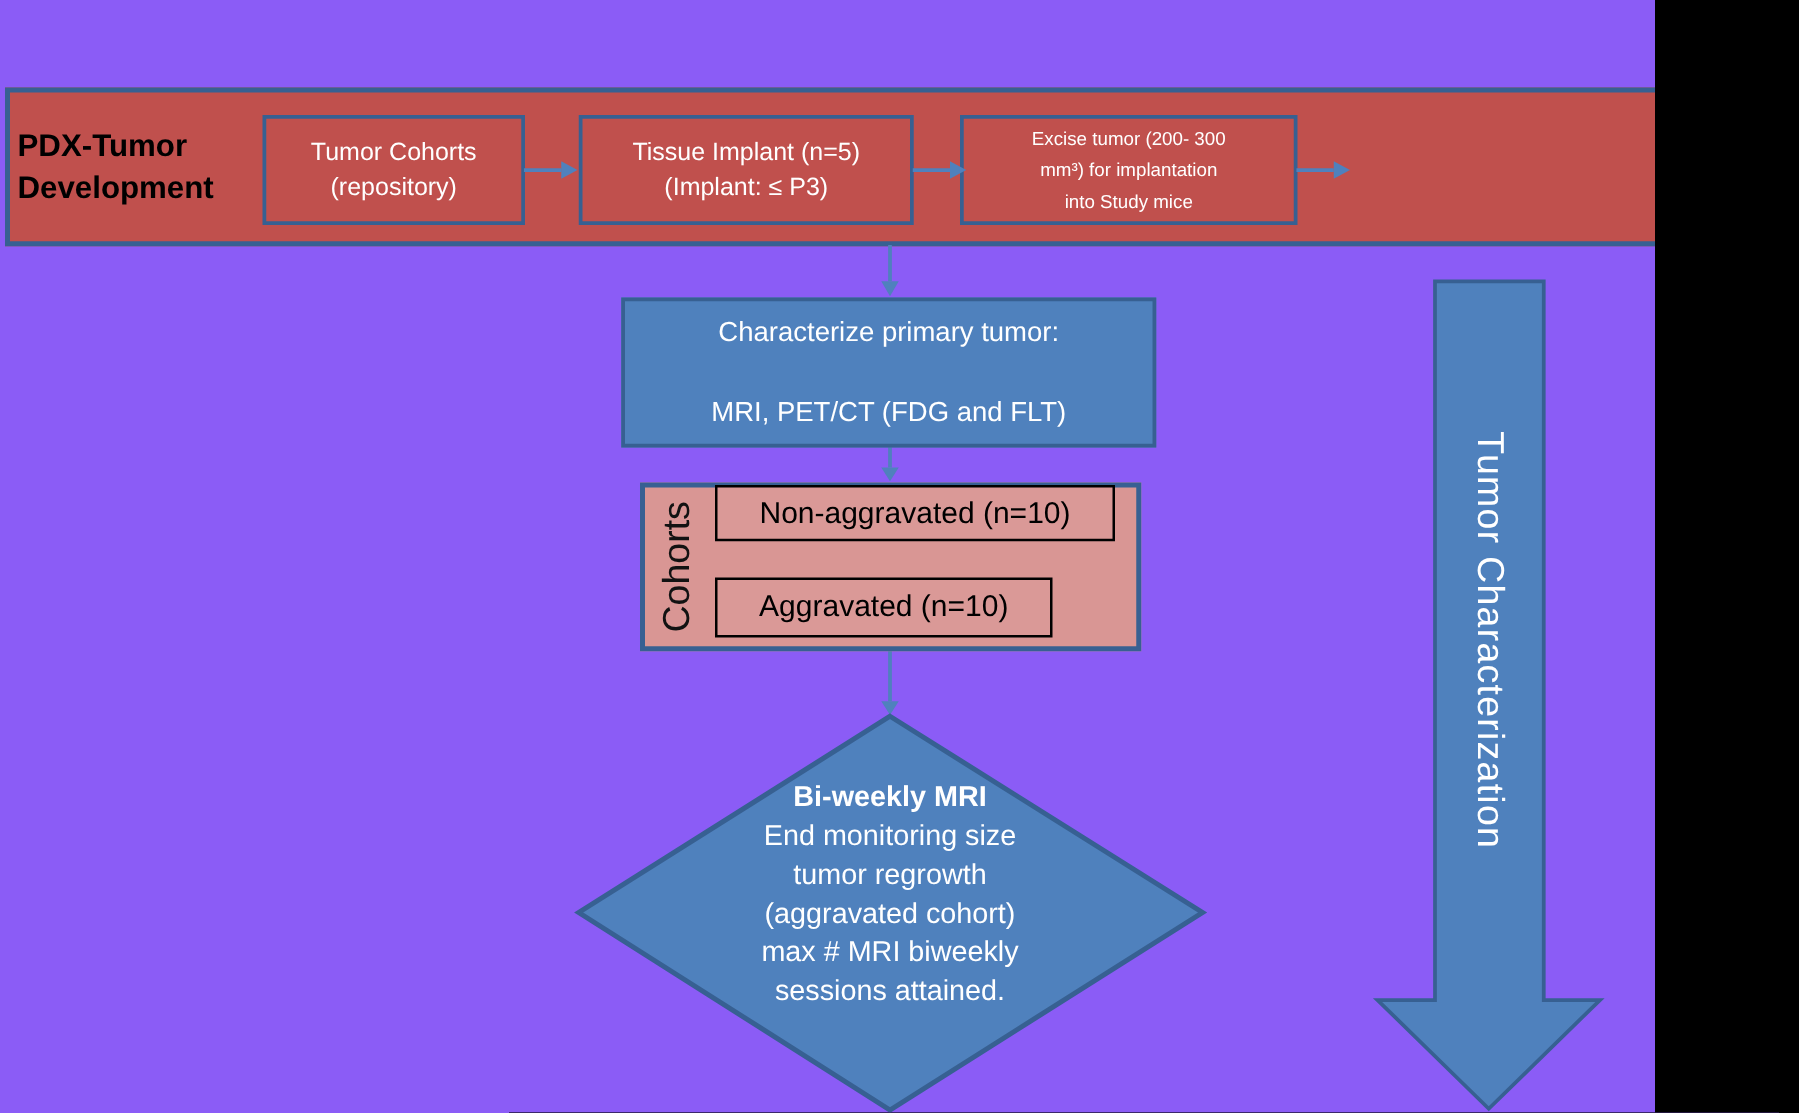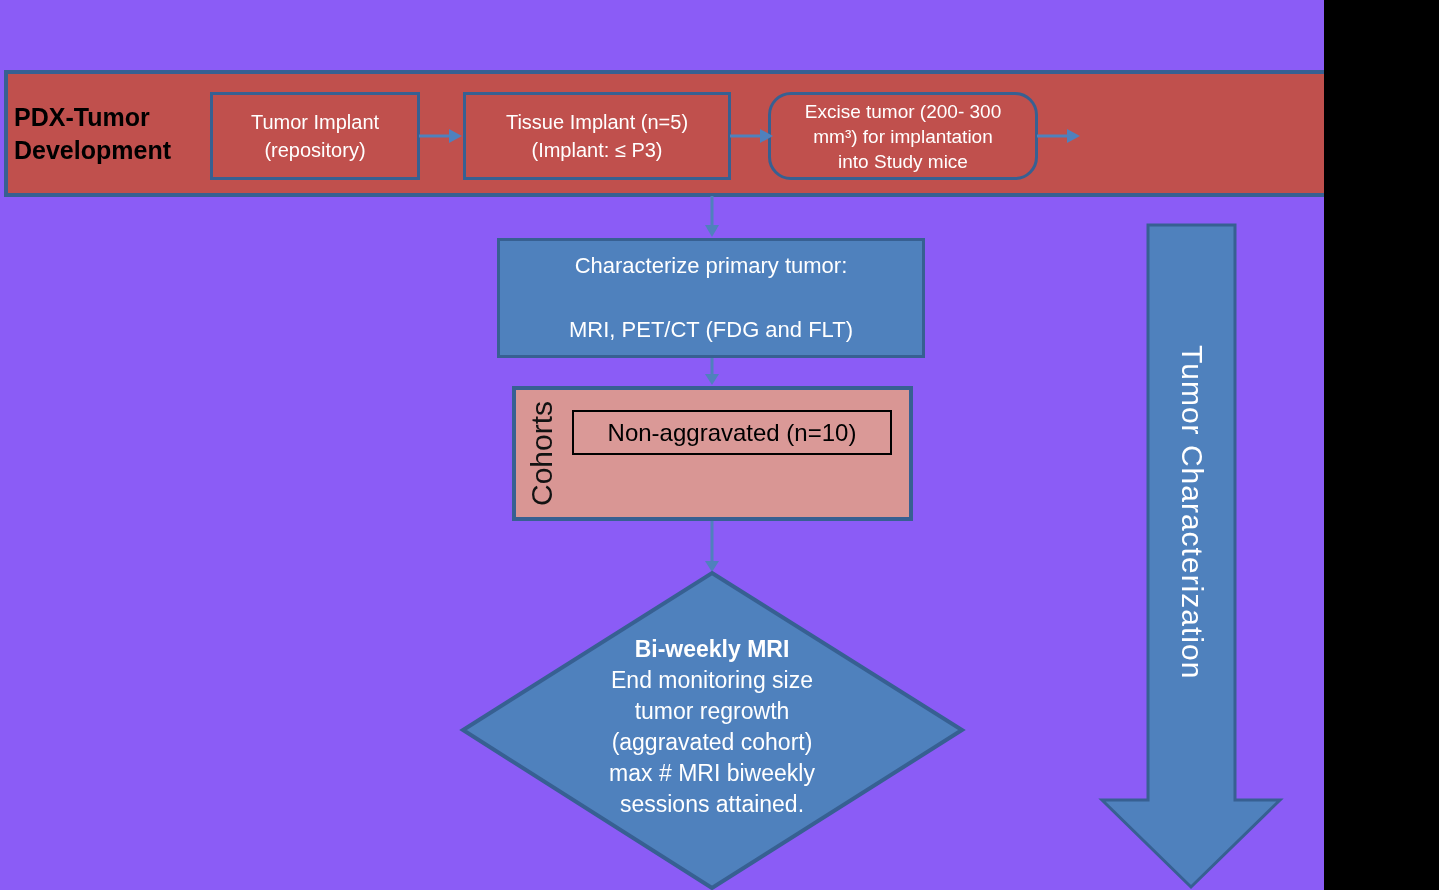--- a/index.html
+++ b/index.html
@@ -19,21 +19,21 @@
     display:flex; align-items:center;
     color:#000000; font-weight:bold; font-size:25px; line-height:1.3;
   }
   .step {
     background:#C0504D; border:3px solid #376092; color:#FFFFFF;
     display:flex; flex-direction:column; align-items:center; justify-content:center;
     text-align:center;
   }
   .step-1 { left:210px;  top:92px; width:210px; height:88px; font-size:20px; line-height:28px; }
   .step-2 { left:463px;  top:92px; width:268px; height:88px; font-size:20px; line-height:28px; }
-  .step-3 { left:768px;  top:92px; width:270px; height:88px; font-size:19px; line-height:25px;border-radius:23px; }
+  .step-3 { left:768px;  top:92px; width:270px; height:88px; font-size:15px; line-height:25px; }
   .step-4 { left:1075px; top:92px; width:318px; height:88px; font-size:20px; line-height:28px; }
 
   
   .characterize {
     left:497px; top:238px; width:428px; height:120px;
     background:#4F81BD; border:3px solid #376092; color:#FFFFFF;
     display:flex; flex-direction:column; align-items:center; justify-content:center;
     text-align:center; font-size:22px; line-height:32px;gap:32px;
   }
 
@@ -46,28 +46,28 @@
     left:516px; top:386px; width:52px; height:135px;
     display:flex; align-items:center; justify-content:center;
     writing-mode:vertical-rl; transform:rotate(180deg);
     color:#121212; font-size:30px;
   }
   .cohort-item {
     background:#DA9997; border:2px solid #000000; color:#000000;
     display:flex; align-items:center; justify-content:center;
     text-align:center; font-size:24px;
   }
-  .cohort-1 { left:572px; top:410px; width:320px; height:45px; }
+  .cohort-1 { left:572px; top:388px; width:320px; height:45px; }
   .cohort-2 { left:572px; top:462px; width:270px; height:48px; }
 
   
   .diamond-svg { left:455px; top:565px; }
   .decision-text {
     left:532px; top:622px; width:360px;
-    color:#FFFFFF; text-align:center; font-size:23px; line-height:31px;margin-top:12px;
+    color:#FFFFFF; text-align:center; font-size:23px; line-height:31px;
   }
   .decision-title { font-weight:bold; }
 
   
   .bigarrow-svg { left:1098px; top:220px; }
   .bigarrow-label-wrap {
     left:1148px; top:225px; width:87px; height:575px;
     display:flex; align-items:center; justify-content:center;
   }
   .bigarrow-label {
@@ -77,21 +77,21 @@
 </style>
 </head>
 <body>
 
 <div class="canvas">
 
   <div class="abs band"></div>
   <div class="abs band-title">PDX-Tumor Development</div>
 
   <div class="abs step step-1">
-    <div>Tumor Implant</div>
+    <div>Tumor Cohorts</div>
     <div>(repository)</div>
   </div>
 
   <div class="abs step step-2">
     <div>Tissue Implant (n=5)</div>
     <div>(Implant: ≤ P3)</div>
   </div>
 
   <div class="abs step step-3">
     <div>Excise tumor (200- 300</div>
@@ -127,20 +127,21 @@
   </svg>
 
   <div class="abs characterize">
     <div>Characterize primary tumor:</div>
     <div>MRI, PET/CT (FDG and FLT)</div>
   </div>
 
   <div class="abs cohorts"></div>
   <div class="abs cohorts-label">Cohorts</div>
   <div class="abs cohort-item cohort-1">Non-aggravated (n=10)</div>
+  <div class="abs cohort-item cohort-2">Aggravated (n=10)</div>
 
   <svg class="abs diamond-svg" width="515" height="330">
     <polygon points="257,8 507,165 257,323 8,165" fill="#4F81BD" stroke="#376092" stroke-width="4"></polygon>
   </svg>
   <div class="abs decision-text">
     <div class="decision-title">Bi-weekly MRI</div>
     <div>End monitoring size</div>
     <div>tumor regrowth</div>
     <div>(aggravated cohort)</div>
     <div>max # MRI biweekly</div>

